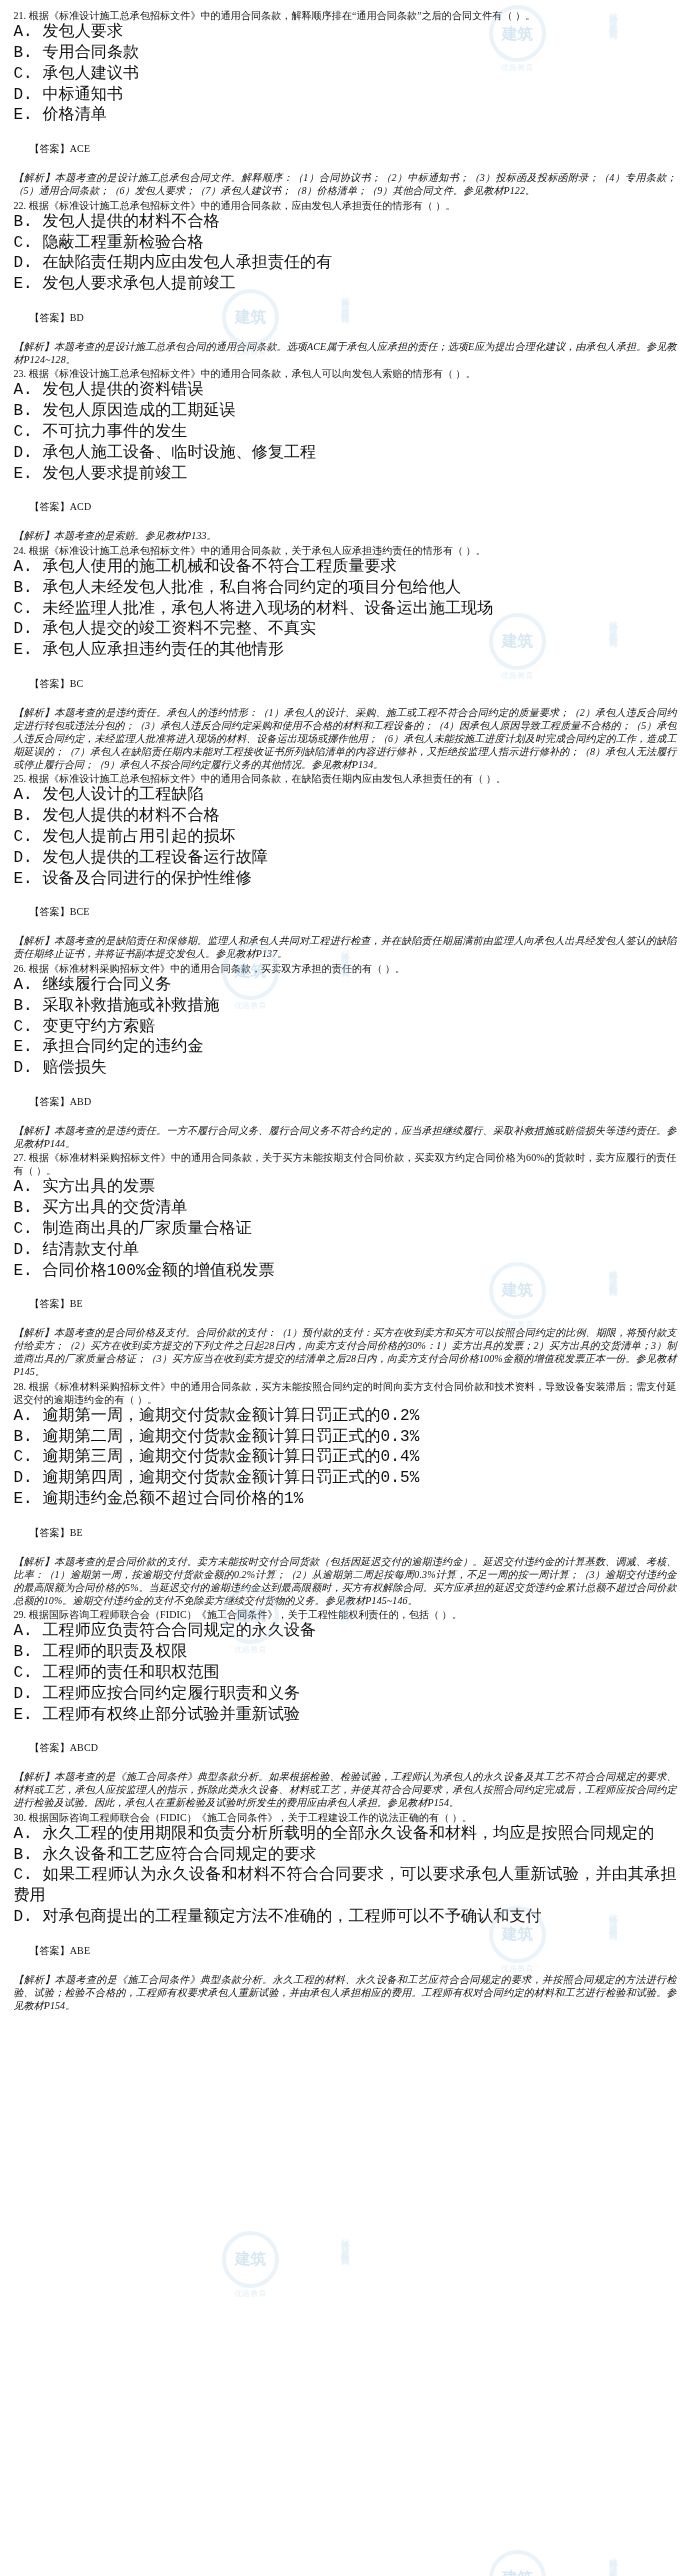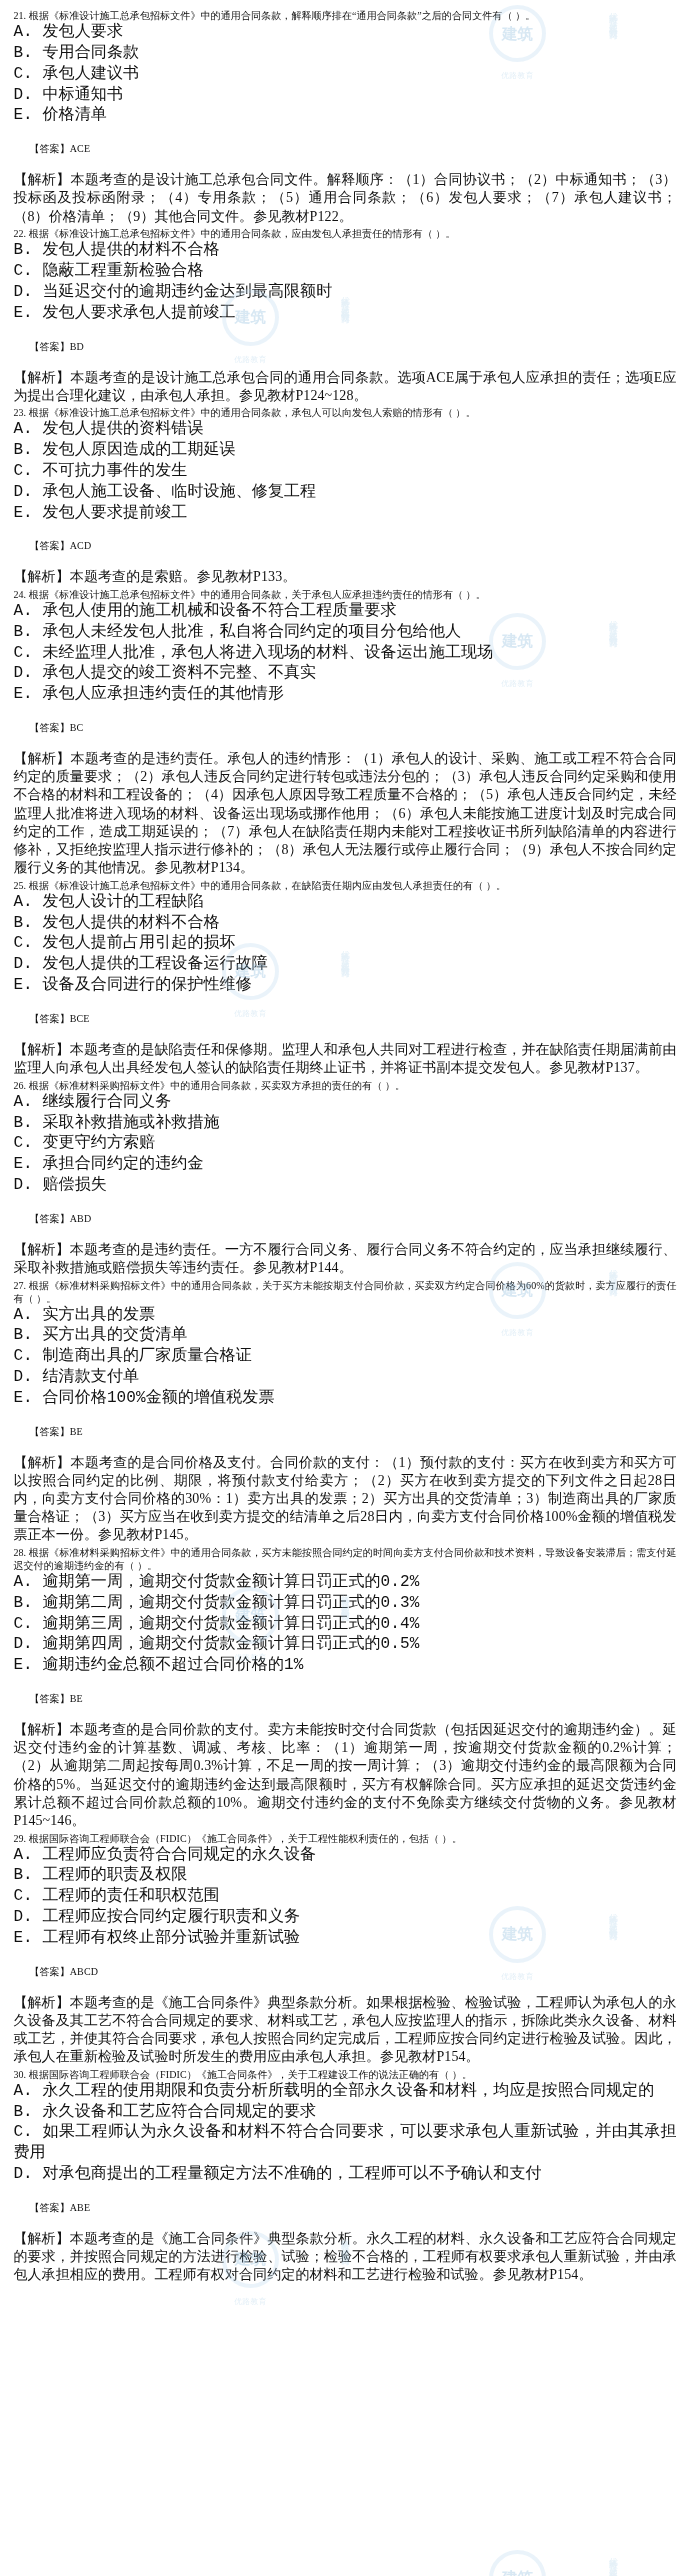--- a/index.html
+++ b/index.html
@@ -20,39 +20,39 @@
   .q{
     margin:0 0 1px 0;
     font-size:10px;
     line-height:1.30;
     letter-spacing:0.1px;
     text-align:justify;
   }
   .stem{font-size:10px;line-height:1.30;margin:0;}
   .opt{font-size:16px;line-height:1.30;margin:0;font-family:Liberation Mono, monospace;}
   .ans{font-size:10px;line-height:1.30;margin:16px;}
-  .exp{font-size:14px;line-height:1.30;margin:0;text-align:justify;}
+  .exp{font-size:10px;line-height:1.30;margin:0;text-align:justify;font-style:italic;}
   .block{margin:0 0 1.5px 0;}
   
   .wm{
     position:absolute;
     pointer-events:none;
     user-select:none;
     opacity:.30;
   }
   .wm .ring{
     width:49px;height:49px;border-radius:50%;
     border:4.6px solid #bcd9ef;
     display:flex;align-items:center;justify-content:center;
     color:#7fb4da;font-size:15.5px;font-weight:bold;
     font-family:"Liberation Sans",sans-serif;
     line-height:1.05;text-align:center;
   }
   .wm .txt{
-    margin-top:9px;
+    margin-top:1px;
     color:#9ec8e4;
     font-size:7.7px;
     font-family:"Liberation Sans",sans-serif;
     letter-spacing:0.5px;
     white-space:nowrap;
   }
   .wm.vert{
     writing-mode:vertical-rl;
     color:#a9cfe8;
     font-size:8.8px;
@@ -165,21 +165,21 @@
     <p class="opt">D. 中标通知书</p>
     <p class="opt">E. 价格清单</p>
     <p class="ans">【答案】ACE</p>
     <p class="exp">【解析】本题考查的是设计施工总承包合同文件。解释顺序：（1）合同协议书；（2）中标通知书；（3）投标函及投标函附录；（4）专用条款；（5）通用合同条款；（6）发包人要求；（7）承包人建议书；（8）价格清单；（9）其他合同文件。参见教材P122。</p>
   </div>
 
   <div class="q block">
     <p class="stem">22. 根据《标准设计施工总承包招标文件》中的通用合同条款，应由发包人承担责任的情形有（ ）。</p>
     <p class="opt">B. 发包人提供的材料不合格</p>
     <p class="opt">C. 隐蔽工程重新检验合格</p>
-    <p class="opt">D. 当延迟交付的逾期违约金达到最高限额时</p>
+    <p class="opt">D. 在缺陷责任期内应由发包人承担责任的有</p>
     <p class="opt">E. 发包人要求承包人提前竣工</p>
     <p class="ans">【答案】BD</p>
     <p class="exp">【解析】本题考查的是设计施工总承包合同的通用合同条款。选项ACE属于承包人应承担的责任；选项E应为提出合理化建议，由承包人承担。参见教材P124~128。</p>
   </div>
 
   <div class="q block">
     <p class="stem">23. 根据《标准设计施工总承包招标文件》中的通用合同条款，承包人可以向发包人索赔的情形有（ ）。</p>
     <p class="opt">A. 发包人提供的资料错误</p>
     <p class="opt">B. 发包人原因造成的工期延误</p>
     <p class="opt">C. 不可抗力事件的发生</p>

